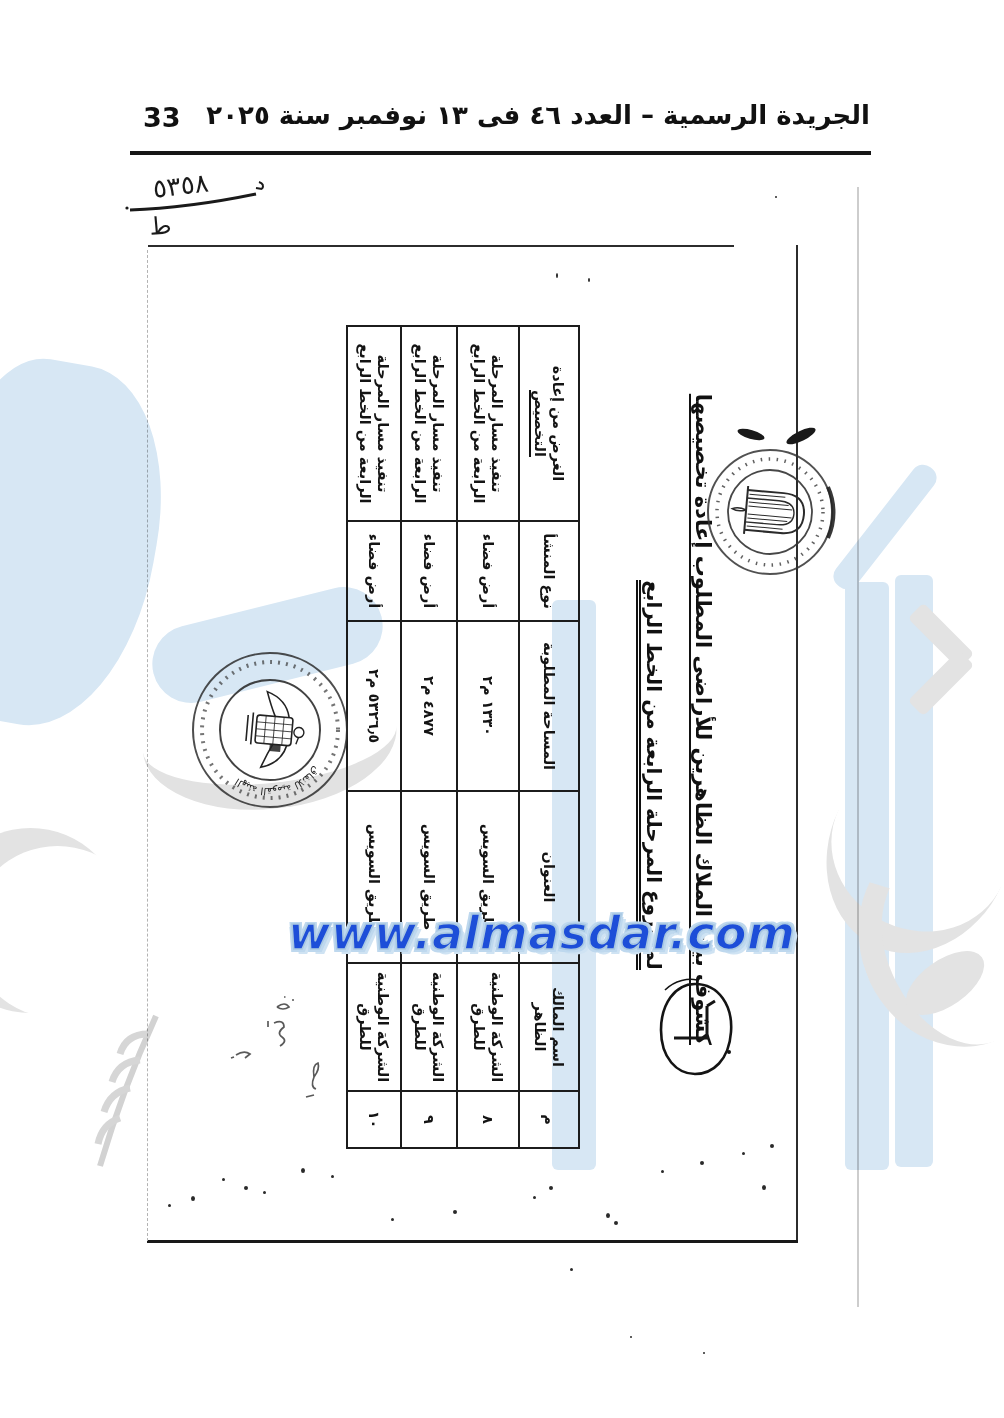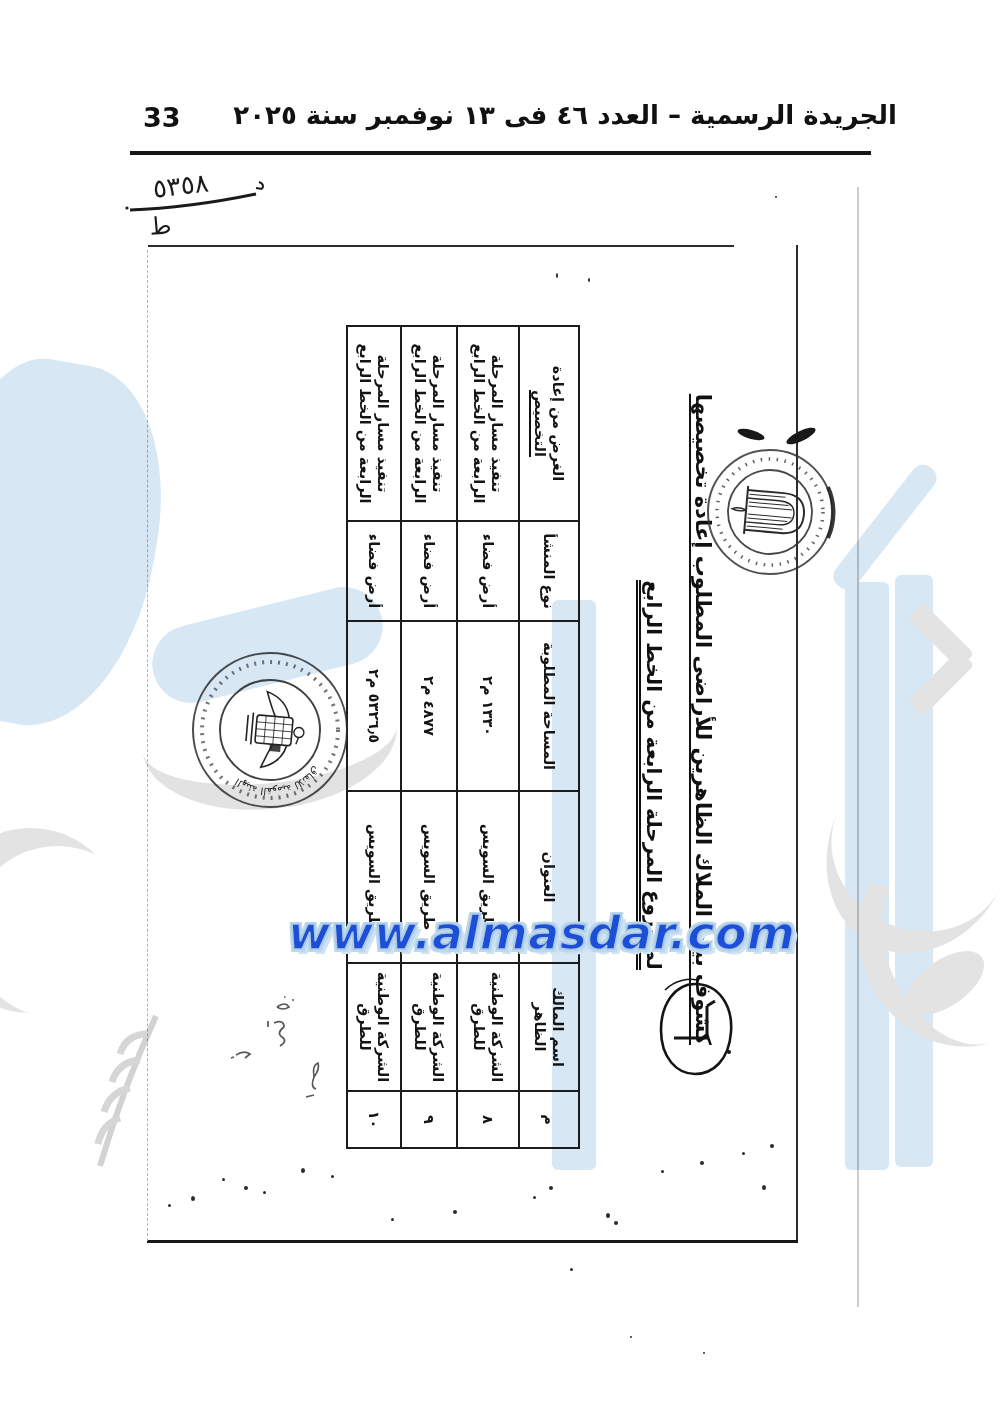--- a/index.html
+++ b/index.html
@@ -2,21 +2,21 @@
 <html lang="ar"><head>
 <meta charset="utf-8">
 <style>
   html,body{margin:0;padding:0;background:#888;}
   #page{position:relative;width:1004px;height:1418px;background:#ffffff;overflow:hidden;
         font-family:"DejaVu Sans",sans-serif;color:#111;isolation:isolate;}
   .abs{position:absolute;}
 
   
   .pageno{left:143px;top:102px;font-size:27px;font-weight:bold;}
-  .gz-title{left:277px;top:100px;width:620px;text-align:right;font-size:26px;font-weight:bold;
+  .gz-title{left:250px;top:100px;width:620px;text-align:right;font-size:26px;font-weight:bold;
             direction:rtl;white-space:nowrap;}
   .gz-rule{left:130px;top:151px;width:741px;height:4px;background:#161616;}
 
   
   .fr-top{left:148px;top:245px;width:586px;height:2px;background:#2c2c2c;}
   .fr-right{left:796px;top:245px;width:2px;height:998px;background:#2c2c2c;}
   .fr-bottom{left:147px;top:1240px;width:651px;height:3px;background:#181818;}
   .fr-left{left:147px;top:250px;width:0;height:991px;border-left:1px dashed #b3b3b3;}
   .scan-streak{left:857px;top:187px;width:2px;height:1120px;background:#cdcdcd;}
 

